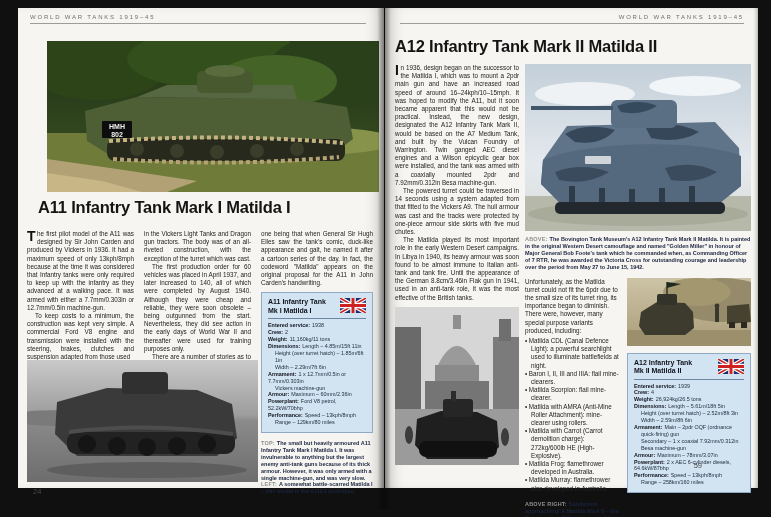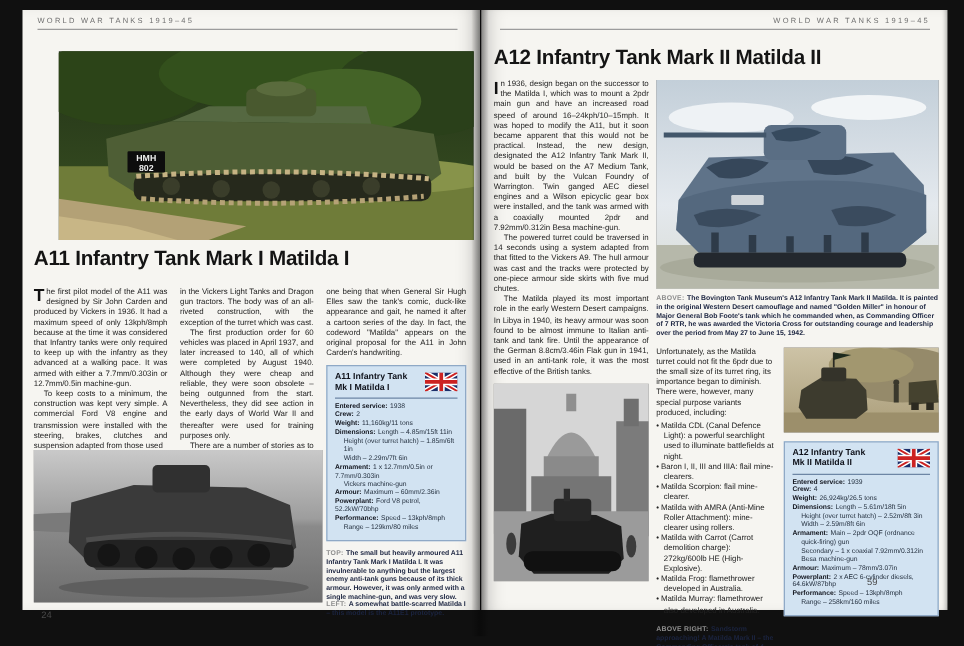--- a/index.html
+++ b/index.html
@@ -87,21 +87,21 @@
           <circle cx="130" cy="110" r="7" fill="#3a3d2a"></circle>
         <circle cx="170" cy="111" r="7" fill="#3a3d2a"></circle>
           <circle cx="210" cy="110" r="7" fill="#3a3d2a"></circle>
         <circle cx="250" cy="108" r="7" fill="#3a3d2a"></circle>
         <rect x="55" y="80" width="30" height="17" rx="1" fill="#0d0d0d"></rect>
         <text x="70" y="88" text-anchor="middle" font-size="7" font-weight="bold" fill="#efefef">HMH</text>
         <text x="70" y="96" text-anchor="middle" font-size="7" font-weight="bold" fill="#efefef">802</text>
       </svg>
     </div>
 
-    <div class="title" style="left:9px; top:190px;text-align:center;">A11 Infantry Tank Mark I Matilda I</div>
+    <div class="title" style="left:20px; top:190px;text-align:center;">A11 Infantry Tank Mark I Matilda I</div>
 
     <div class="col bodytext" style="left:9px; top:222px; width:107px;">
       <p><span class="dropcap">T</span><span>he first pilot model of the A11 was designed by Sir John Carden and produced by Vickers in 1936. It had a maximum speed of only 13kph/8mph because at the time it was considered that Infantry tanks were only required to keep up with the infantry as they advanced at a walking pace. It was armed with either a 7.7mm/0.303in or 12.7mm/0.5in machine-gun.</span></p>
       <p>To keep costs to a minimum, the construction was kept very simple. A commercial Ford V8 engine and transmission were installed with the steering, brakes, clutches and suspension adapted from those used</p>
     </div>
 
     <div class="col bodytext" style="left:126px; top:222px; width:107px;">
       <p>in the Vickers Light Tanks and Dragon gun tractors. The body was of an all-riveted construction, with the exception of the turret which was cast.</p>
       <p>The first production order for 60 vehicles was placed in April 1937, and later increased to 140, all of which were completed by August 1940. Although they were cheap and reliable, they were soon obsolete – being outgunned from the start. Nevertheless, they did see action in the early days of World War II and thereafter were used for training purposes only.</p>
       <p>There are a number of stories as to how the tank got its nickname Matilda,</p>

